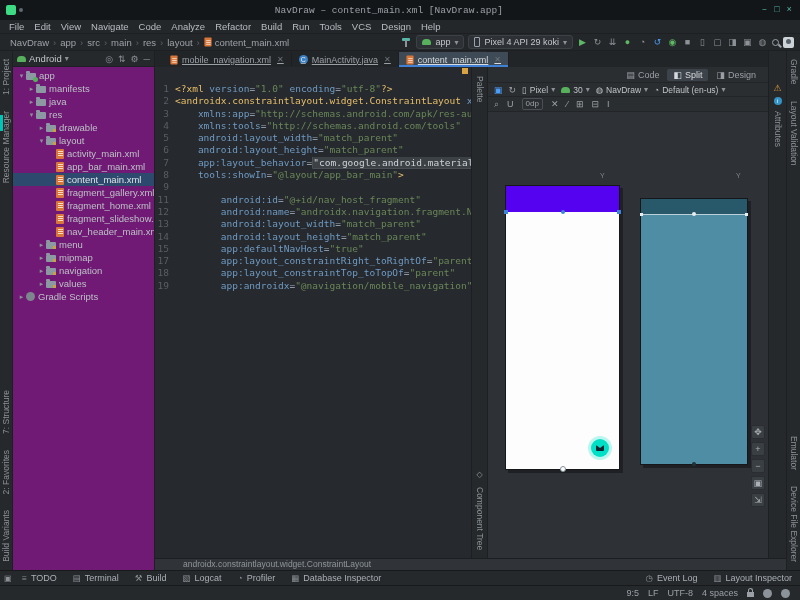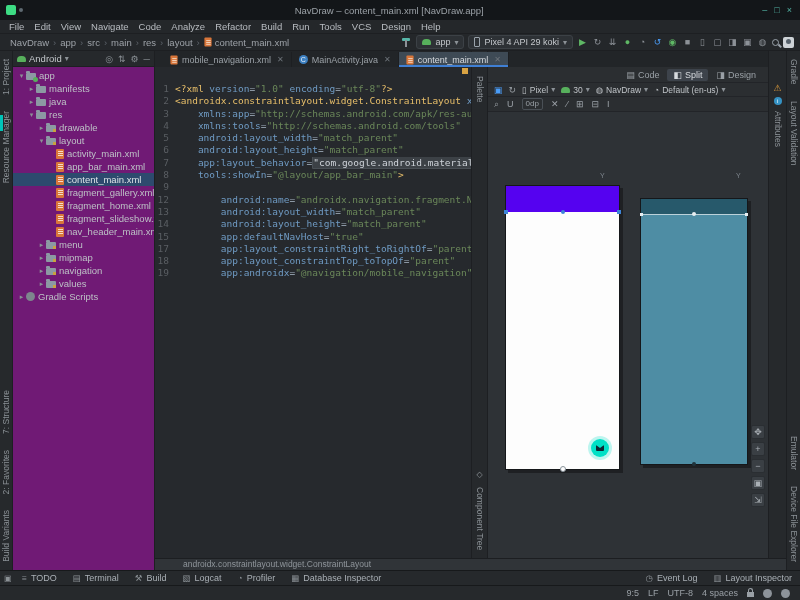--- a/index.html
+++ b/index.html
@@ -2,21 +2,21 @@
 <html style="--purple: #5502f0; --fab: #00e0c6; --phone_teal: #4e8da4; --phone_teal_header: #27596b; --warning: #e8a33d; --accent_blue: #3f7fd4; --android_green: #57b05c; --run_green: #5fb865;"><head>
 <meta charset="utf-8">
 <style>
   * { margin:0; padding:0; box-sizing:border-box; }
   html,body { width:800px; height:600px; overflow:hidden; background:#1a1d20;
     font-family:"Liberation Sans", sans-serif; -webkit-font-smoothing:antialiased; }
   .app { position:relative; width:800px; height:600px; background:#26292d; color:#bdc1c6; }
 
   
   .titlebar { position:absolute; left:0; top:0; width:800px; height:20px; background:#131619;
-    display:flex; align-items:center; font-size:9.5px; color:#9aa0a6; }
+    display:flex; align-items:center; font-size:9.5px; color:#9aa0a6;font-family:Liberation Mono, monospace; }
   .as-logo { width:10px; height:10px; margin-left:6px; border-radius:2px; background:#3ddc84; position:relative; }
   .as-logo::after { content:""; position:absolute; right:-7px; top:3px; width:4px; height:4px; border-radius:50%; background:#5f6a72; }
   .tb-title { flex:1; text-align:center; }
   .winctrl { display:flex; gap:7px; margin-right:8px; color:#52b3a4; font-size:9px; }
   .menubar { position:absolute; left:0; top:20px; width:800px; height:14px; background:#24272a;
     display:flex; align-items:center; padding-left:4px; font-size:9.5px; border-bottom:1px solid #1d1f22; }
   .menu-item { padding:0 5px; color:#b8bcc1; cursor:default; }
   .toolbar { position:absolute; left:0; top:34px; width:800px; height:17px; background:#24272a;
     display:flex; align-items:center; font-size:9.5px; border-bottom:1px solid #1d1f22; }
   .crumbs { display:flex; align-items:center; padding-left:8px; color:#9da2a8; white-space:nowrap; }
@@ -69,21 +69,21 @@
   .ic-search::after { content:""; position:absolute; width:4px; height:1.5px; background:#9aa3ab; transform:rotate(45deg); right:-3.5px; bottom:-1.5px; }
   .ic-avatar { flex:none; width:11px; height:11px; background:#ced3d7; border-radius:2px; position:relative; }
   .ic-avatar::after { content:""; position:absolute; left:3px; top:2px; width:5px; height:5px; border-radius:50%; background:#55606a; }
   .ic-lock { flex:none; width:7px; height:5px; background:#9aa0a6; position:relative; margin-top:3px; }
   .ic-lock::before { content:""; position:absolute; top:-4px; left:1px; width:3px; height:3px; border:1px solid #9aa0a6; border-bottom:none; border-radius:3px 3px 0 0; }
   .ic-dot { flex:none; width:9px; height:9px; border-radius:50%; background:#8d939a; }
 
   
   .ed-col { width:317px; display:flex; flex-direction:column; background:#26292d; border-right:1px solid #1d1f22; position:relative; }
   .tabbar { height:16px; background:#222528; display:flex; align-items:flex-end; padding-left:8px; font-size:9px; }
-  .etab { height:15px; display:flex; align-items:center; gap:4px; padding:0 7px; color:#9aa0a6; border-right:1px solid #1d1f22; }
+  .etab { height:15px; display:flex; align-items:center; gap:4px; padding:0 7px; color:#9aa0a6; border-right:1px solid #1d1f22;text-decoration:underline; }
   .etab.active { background:#3e4a55; color:#d7dbdf; box-shadow:inset 0 -2px 0 #3f7fd4; }
   .etab .x { color:#6d737a; font-size:8px; margin-left:2px; }
   .code-area { flex:1; padding-top:16px; font-family:"DejaVu Sans Mono", monospace; font-size:9.5px; position:relative; overflow:hidden; }
   .cl { height:12.3px; display:flex; white-space:pre; }
   .ln { width:20px; flex:none; text-align:right; padding-right:6px; color:#5a5e63; }
   .ct { flex:1; overflow:hidden; }
   .tk-tag { color:#e8bf6a; }
   .tk-attr { color:#6f9bc4; }
   .tk-str { color:#6a8759; }
   .tk-plain { color:#a9b7c6; }
@@ -352,20 +352,21 @@
       <div class="code-area" id="code">
           <div class="cl"><span class="ln">1</span><span class="ct"><span class="tk-tag">&lt;?xml </span><span class="tk-attr">version</span><span class="tk-plain">=</span><span class="tk-str">"1.0"</span><span class="tk-plain"> </span><span class="tk-attr">encoding</span><span class="tk-plain">=</span><span class="tk-str">"utf-8"</span><span class="tk-tag">?&gt;</span></span></div>
           <div class="cl"><span class="ln">2</span><span class="ct"><span class="tk-tag">&lt;androidx.constraintlayout.widget.ConstraintLayout</span><span class="tk-plain"> </span><span class="tk-attr">xmlns:android</span></span></div>
           <div class="cl"><span class="ln">3</span><span class="ct"><span class="tk-plain">    </span><span class="tk-attr">xmlns:app</span><span class="tk-plain">=</span><span class="tk-str">"http://schemas.android.com/apk/res-auto"</span></span></div>
           <div class="cl"><span class="ln">4</span><span class="ct"><span class="tk-plain">    </span><span class="tk-attr">xmlns:tools</span><span class="tk-plain">=</span><span class="tk-str">"http://schemas.android.com/tools"</span></span></div>
           <div class="cl"><span class="ln">5</span><span class="ct"><span class="tk-plain">    </span><span class="tk-attr">android:layout_width</span><span class="tk-plain">=</span><span class="tk-str">"match_parent"</span></span></div>
           <div class="cl"><span class="ln">6</span><span class="ct"><span class="tk-plain">    </span><span class="tk-attr">android:layout_height</span><span class="tk-plain">=</span><span class="tk-str">"match_parent"</span></span></div>
           <div class="cl"><span class="ln">7</span><span class="ct"><span class="tk-plain">    </span><span class="tk-attr">app:layout_behavior</span><span class="tk-plain">=</span><span class="tk-fold">"com.google.android.material.appbar.AppBarLayout$Scrolli..."</span></span></div>
           <div class="cl"><span class="ln">8</span><span class="ct"><span class="tk-plain">    </span><span class="tk-attr">tools:showIn</span><span class="tk-plain">=</span><span class="tk-str">"@layout/app_bar_main"</span><span class="tk-tag">&gt;</span></span></div>
           <div class="cl"><span class="ln">9</span><span class="ct"></span></div>
+          <div class="cl"><span class="ln">11</span><span class="ct"><span class="tk-plain">        </span><span class="tk-attr">android:id</span><span class="tk-plain">=</span><span class="tk-str">"@+id/nav_host_fragment"</span></span></div>
           <div class="cl"><span class="ln">12</span><span class="ct"><span class="tk-plain">        </span><span class="tk-attr">android:name</span><span class="tk-plain">=</span><span class="tk-str">"androidx.navigation.fragment.NavHostFragment"</span></span></div>
           <div class="cl"><span class="ln">13</span><span class="ct"><span class="tk-plain">        </span><span class="tk-attr">android:layout_width</span><span class="tk-plain">=</span><span class="tk-str">"match_parent"</span></span></div>
           <div class="cl"><span class="ln">14</span><span class="ct"><span class="tk-plain">        </span><span class="tk-attr">android:layout_height</span><span class="tk-plain">=</span><span class="tk-str">"match_parent"</span></span></div>
           <div class="cl"><span class="ln">15</span><span class="ct"><span class="tk-plain">        </span><span class="tk-attr">app:defaultNavHost</span><span class="tk-plain">=</span><span class="tk-str">"true"</span></span></div>
           <div class="cl"><span class="ln">17</span><span class="ct"><span class="tk-plain">        </span><span class="tk-attr">app:layout_constraintRight_toRightOf</span><span class="tk-plain">=</span><span class="tk-str">"parent"</span></span></div>
           <div class="cl"><span class="ln">18</span><span class="ct"><span class="tk-plain">        </span><span class="tk-attr">app:layout_constraintTop_toTopOf</span><span class="tk-plain">=</span><span class="tk-str">"parent"</span></span></div>
           <div class="cl"><span class="ln">19</span><span class="ct"><span class="tk-plain">        </span><span class="tk-attr">app:androidx</span><span class="tk-plain">=</span><span class="tk-str">"@navigation/mobile_navigation"</span></span></div>
         </div>
       <span class="ed-mark"></span>
     </div>

